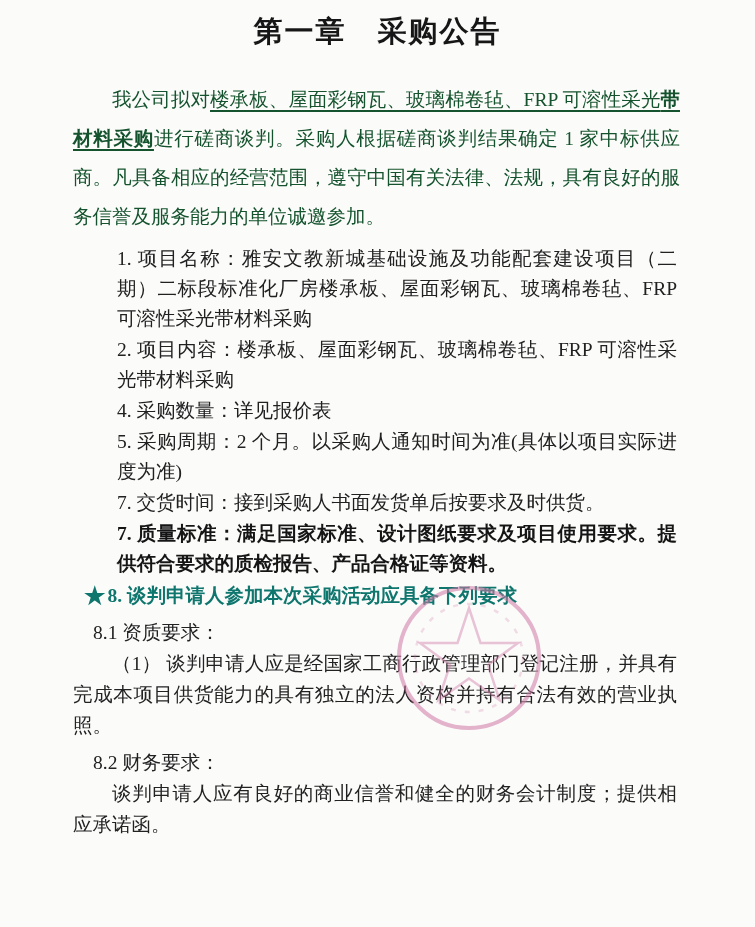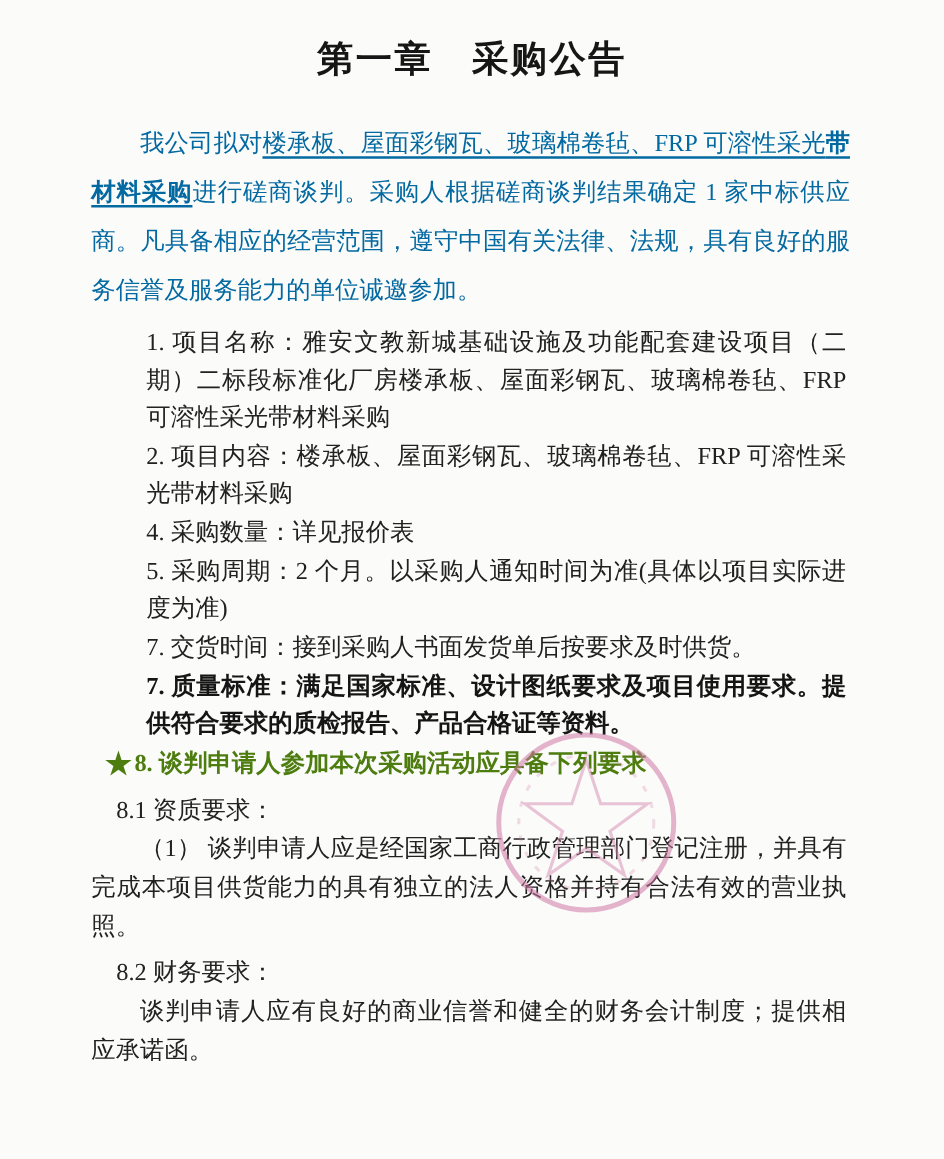--- a/index.html
+++ b/index.html
@@ -6,54 +6,54 @@
   html,body { width:755px; height:927px; }
   body {
     background:#fbfbfa;
     font-family:"Liberation Serif","DejaVu Serif",serif;
     color:#1e1e1e;
     -webkit-font-smoothing:antialiased;
   }
   .page { position:relative; width:755px; height:927px; overflow:hidden; }
 
   .doc-title {
-    padding-top:28px;
+    padding-top:12px;
     text-align:center;
     font-size:29px;
     font-weight:700;
     letter-spacing:2px;
     color:#161616;
   }
 
   .intro {
     margin:28px 75px 0 73px;
     font-size:19.5px;
     line-height:39px;
     text-align:justify;
     text-indent:2em;
-    color:#0369a1;
+    color:#14532d;
   }
   .u { text-decoration:underline; text-underline-offset:4px; text-decoration-thickness:1.5px; }
   .b { font-weight:700; }
 
   .item-list {
     margin:8px 78px 0 117px;
     font-size:19.5px;
     line-height:30px;
     text-align:justify;
     color:#212121;
   }
   .item { margin-top:1px; }
   .item.bold { font-weight:700; color:#151515; }
 
   .star-line {
     margin-left:-33px;
     margin-top:2px;
     font-weight:700;
-    color:#4d7c0f;
+    color:#0f766e;
     line-height:30px;
   }
   .star-glyph { display:inline-block; font-size:24px; vertical-align:-2px; padding-right:2px; }
 
   .sections {
     margin:6px 78px 0 73px;
     font-size:19.5px;
     line-height:31px;
     text-align:justify;
     color:#222;

